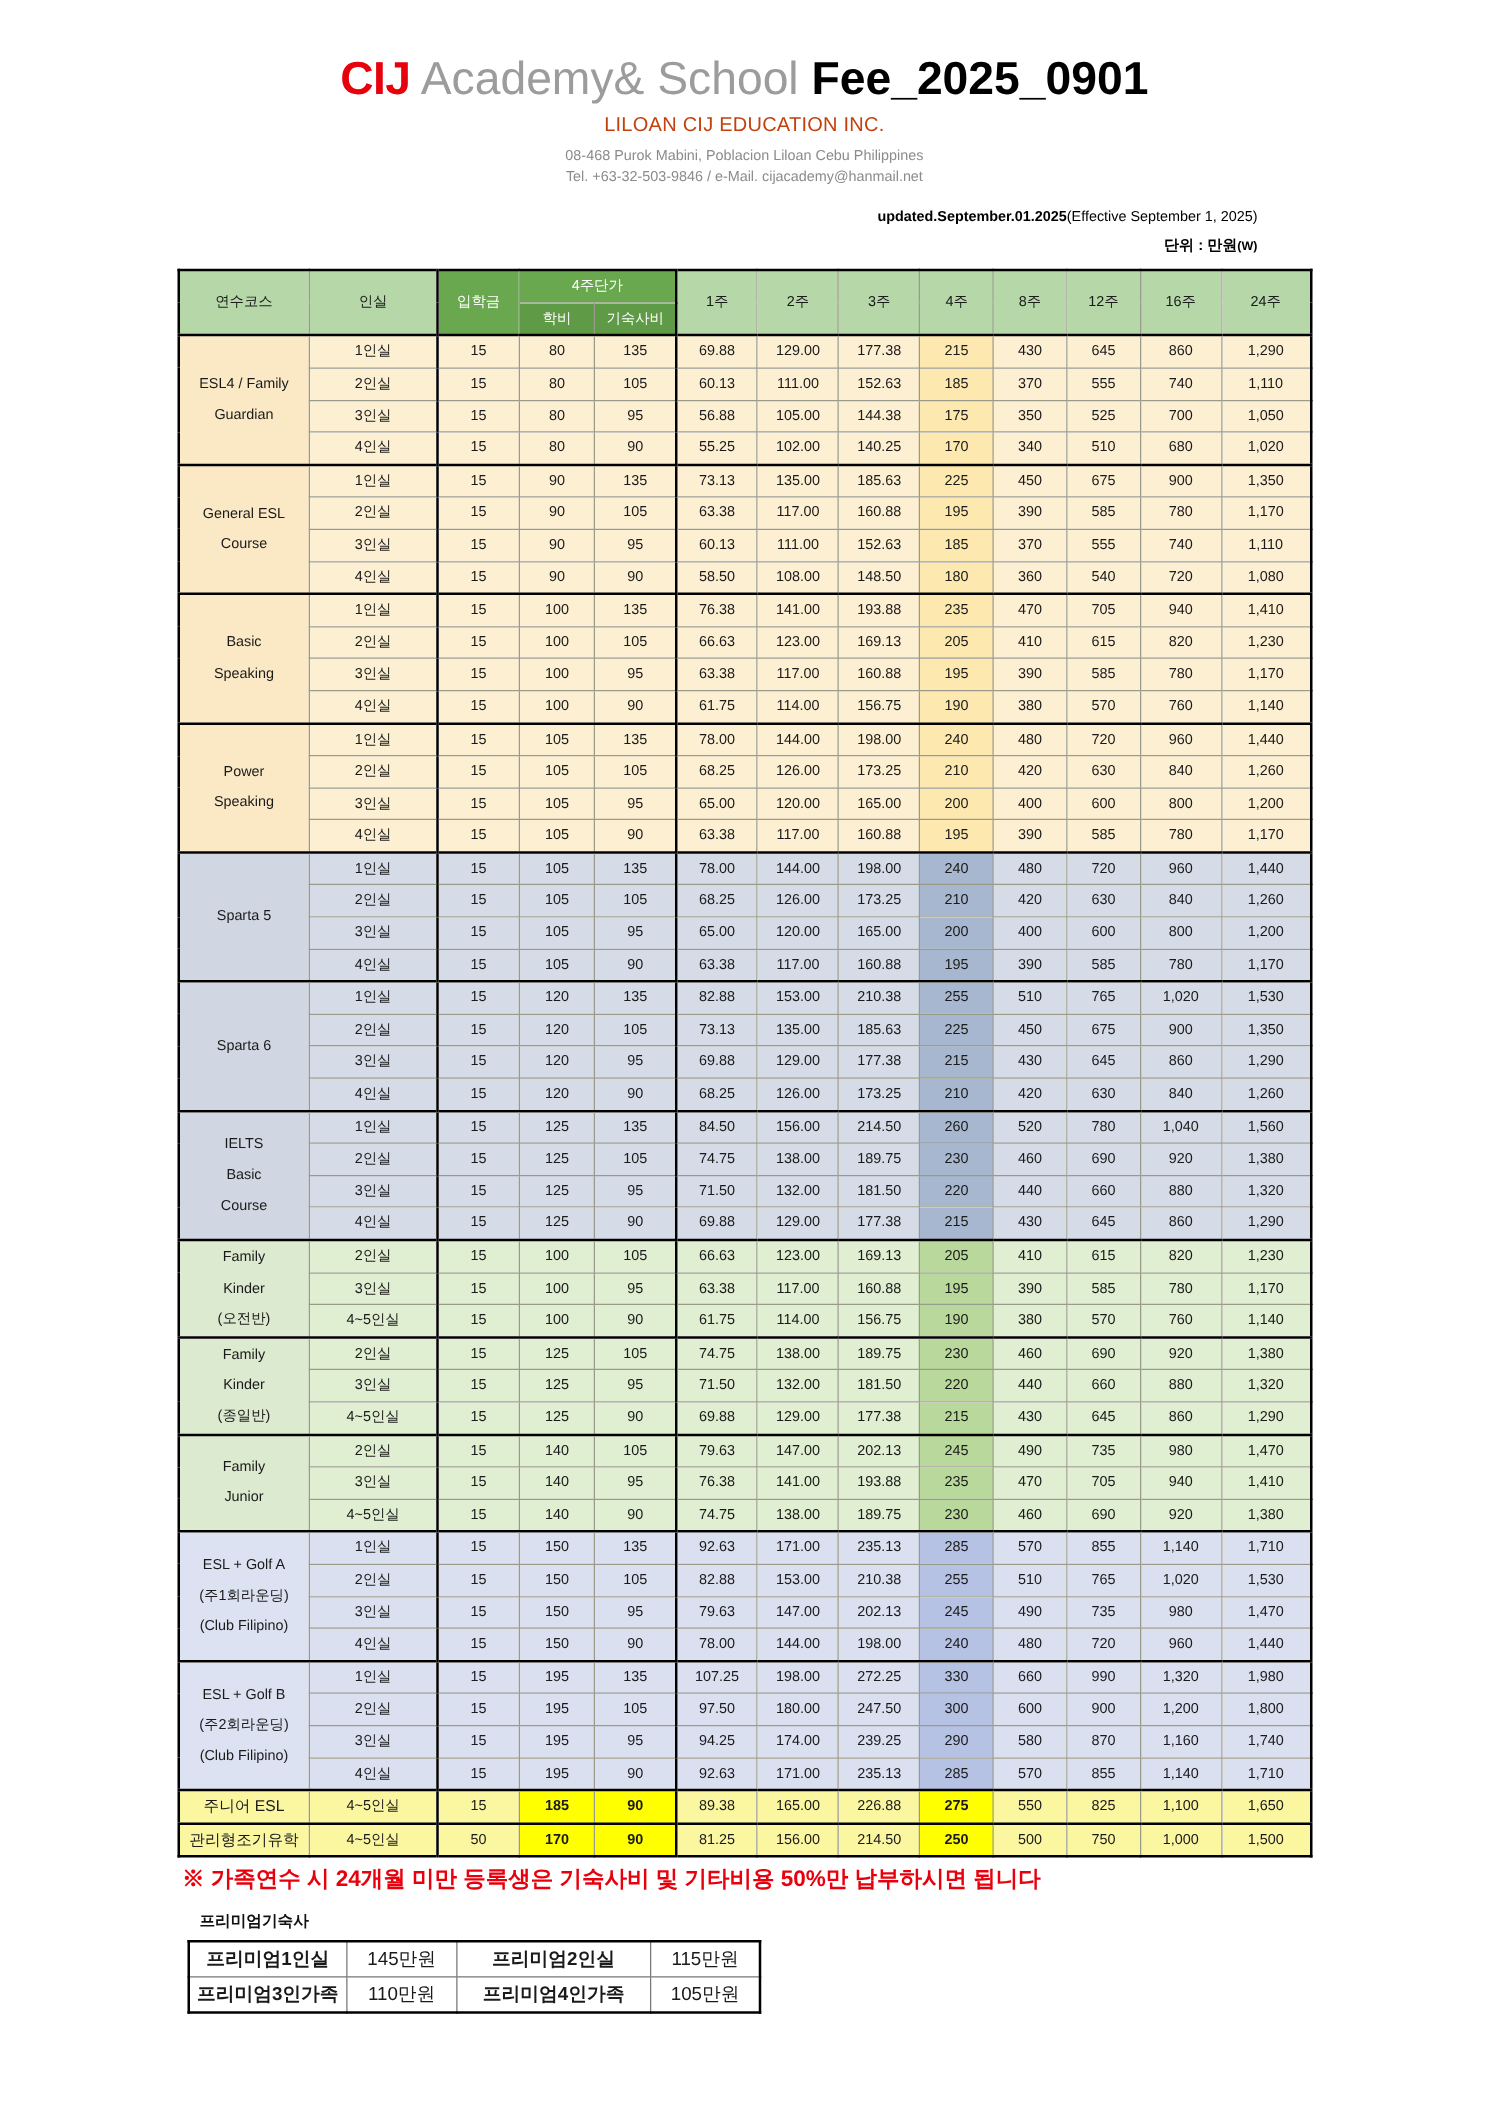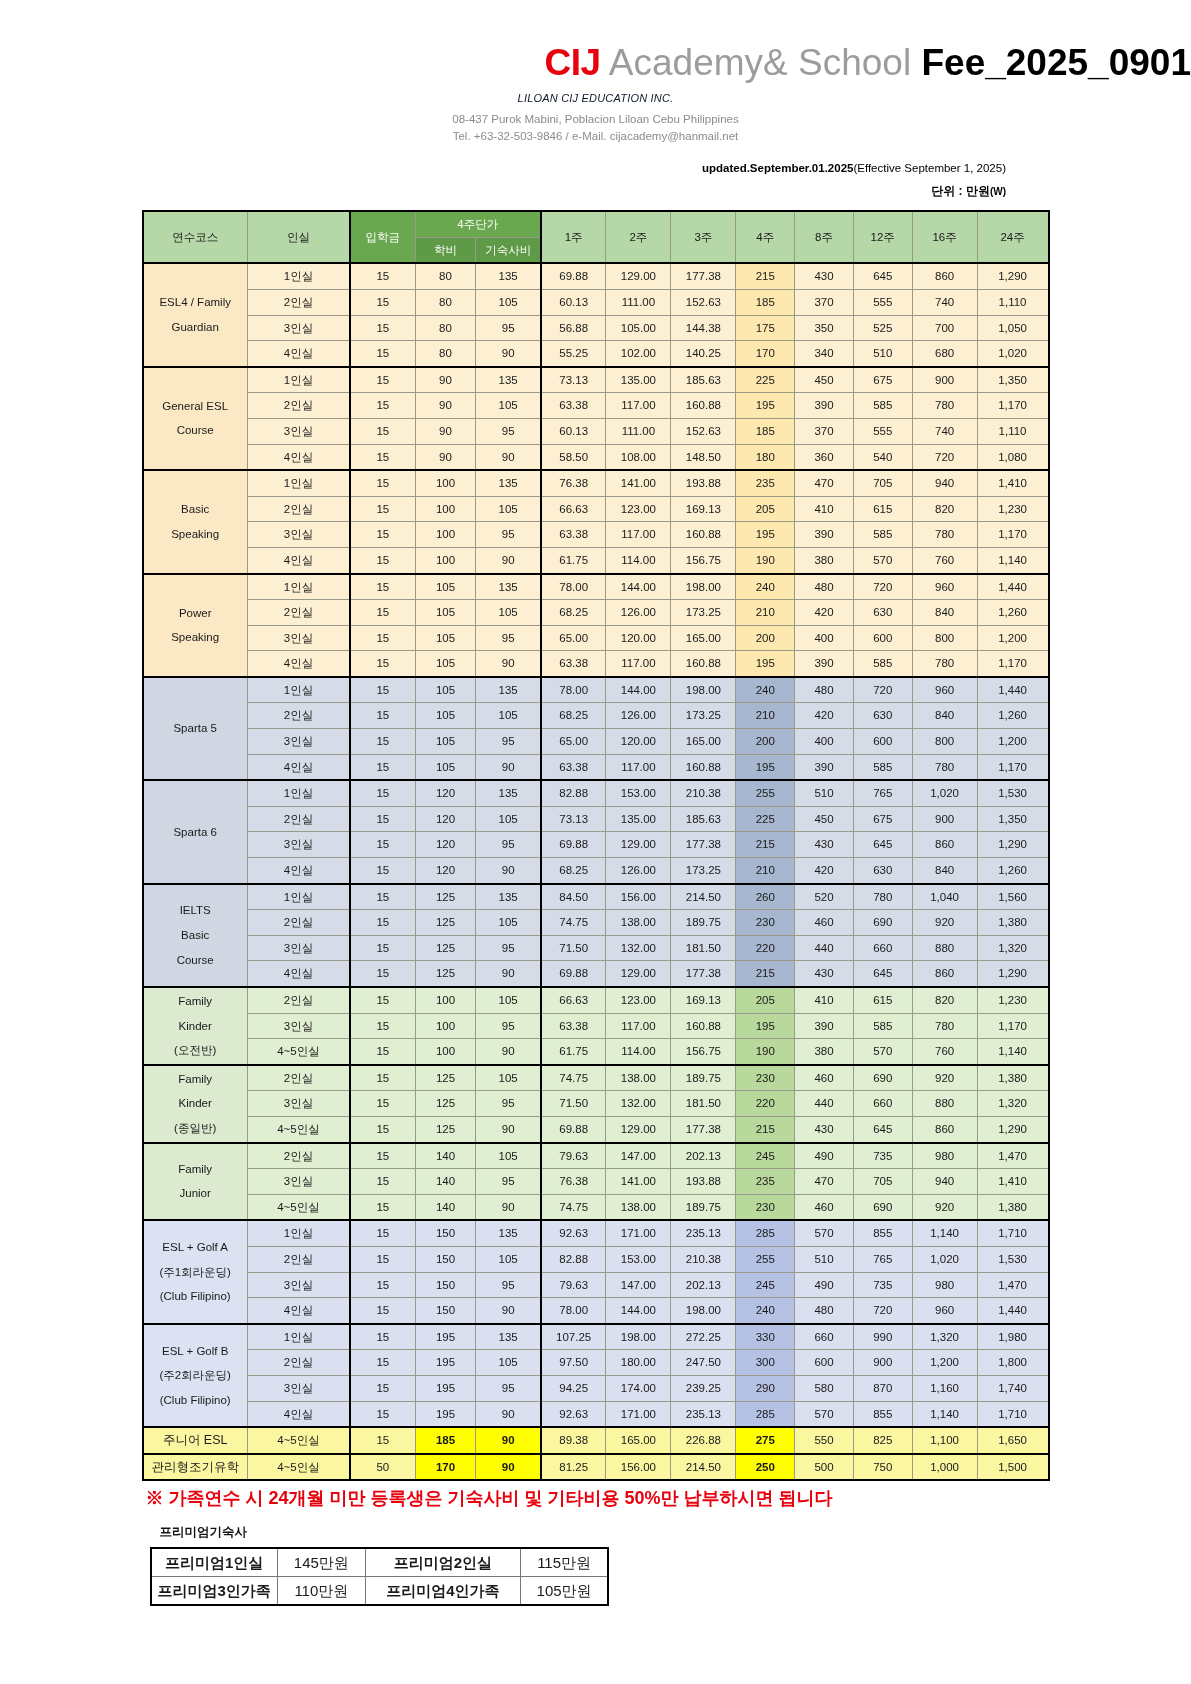--- a/index.html
+++ b/index.html
@@ -9,25 +9,25 @@
     height: 1684px;
     background: #ffffff;
     font-family: "Liberation Sans", sans-serif;
     color: #1a1a1a;
     overflow: hidden;
   }
   .page { position: relative; width: 1191px; height: 1684px; padding: 0; }
 
   
   .hdr { text-align: center; padding-top: 44px; }
-  .title { font-size: 37px; line-height: 1.05; white-space: nowrap; text-align: right; }
+  .title { font-size: 37px; line-height: 1.05; white-space: nowrap; }
   .t-cij { color: #e8000d; font-weight: bold; letter-spacing: -0.5px; }
   .t-acad { color: #9c9c9c; font-weight: normal; }
   .t-fee { color: #000; font-weight: bold; }
-  .subtitle { font-size: 11px; color: #0f172a; margin-top: 9px; letter-spacing: .2px; font-style: italic; }
+  .subtitle { font-size: 16px; color: #c2410c; margin-top: 9px; letter-spacing: .2px; }
   .addr { font-size: 11.5px; color: #8b8b8b; margin-top: 7px; line-height: 1.45; }
 
   .updated-wrap { text-align: right; padding-right: 185px; margin-top: 14px; }
   .updated { font-size: 11.5px; color: #000; }
   .updated b { font-weight: bold; }
   .unit-wrap { text-align: right; padding-right: 185px; margin-top: 5px; }
   .unit { font-size: 12px; font-weight: bold; color: #000; }
   .unit .w { font-size: 10px; }
 
   
@@ -112,21 +112,21 @@
 <div class="page">
 
   <div class="hdr">
     <div class="title">
       <span class="t-cij">CIJ</span>
       <span class="t-acad">Academy&amp; School</span>
       <span class="t-fee">Fee_2025_0901</span>
     </div>
     <div class="subtitle">LILOAN CIJ EDUCATION INC.</div>
     <div class="addr">
-      <div>08-437 Purok Mabini, Poblacion Liloan Cebu Philippines</div>
+      <div>08-468 Purok Mabini, Poblacion Liloan Cebu Philippines</div>
       <div>Tel. +63-32-503-9846 / e-Mail. cijacademy@hanmail.net</div>
     </div>
   </div>
 
   <div class="updated-wrap">
     <span class="updated">
       <b>updated.September.01.2025</b><span>(Effective September 1, 2025)</span>
     </span>
   </div>
   <div class="unit-wrap">

